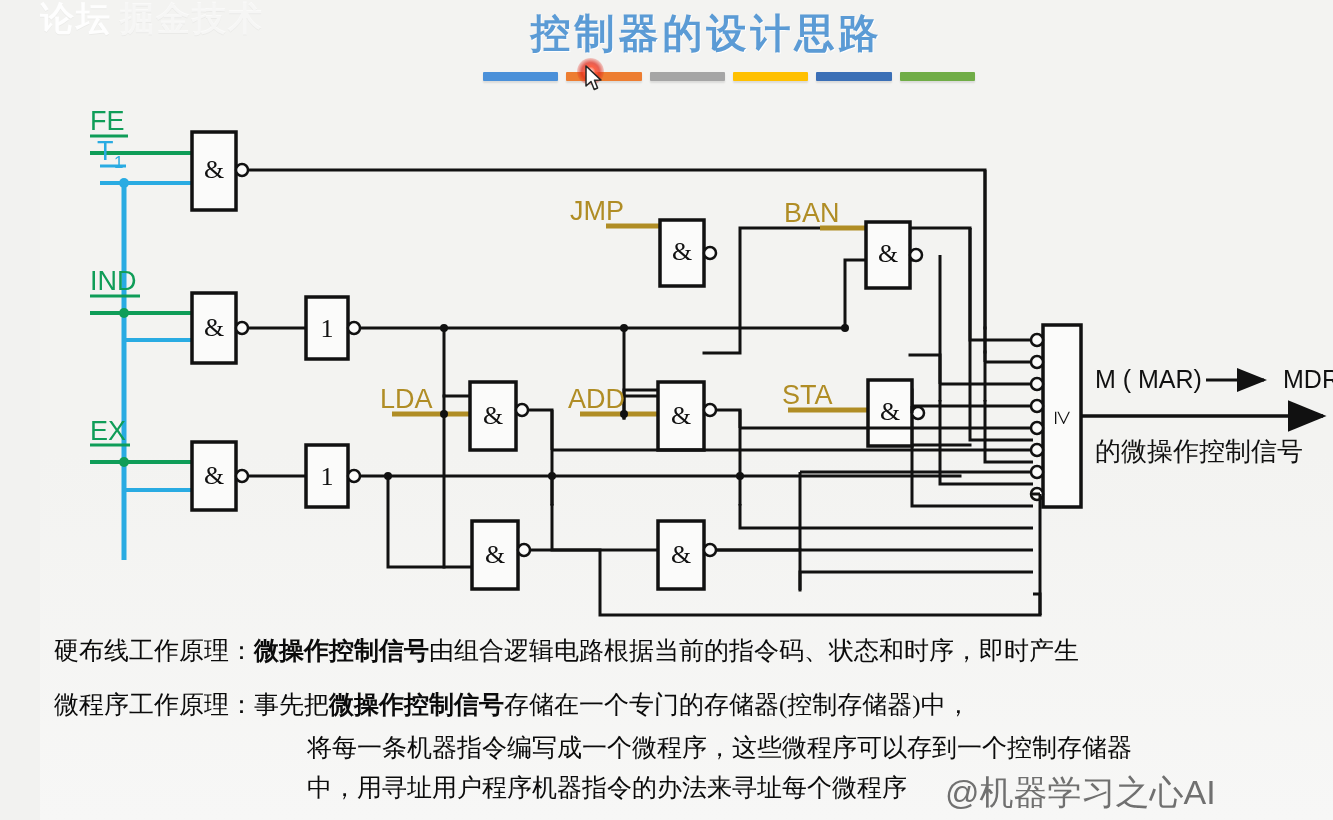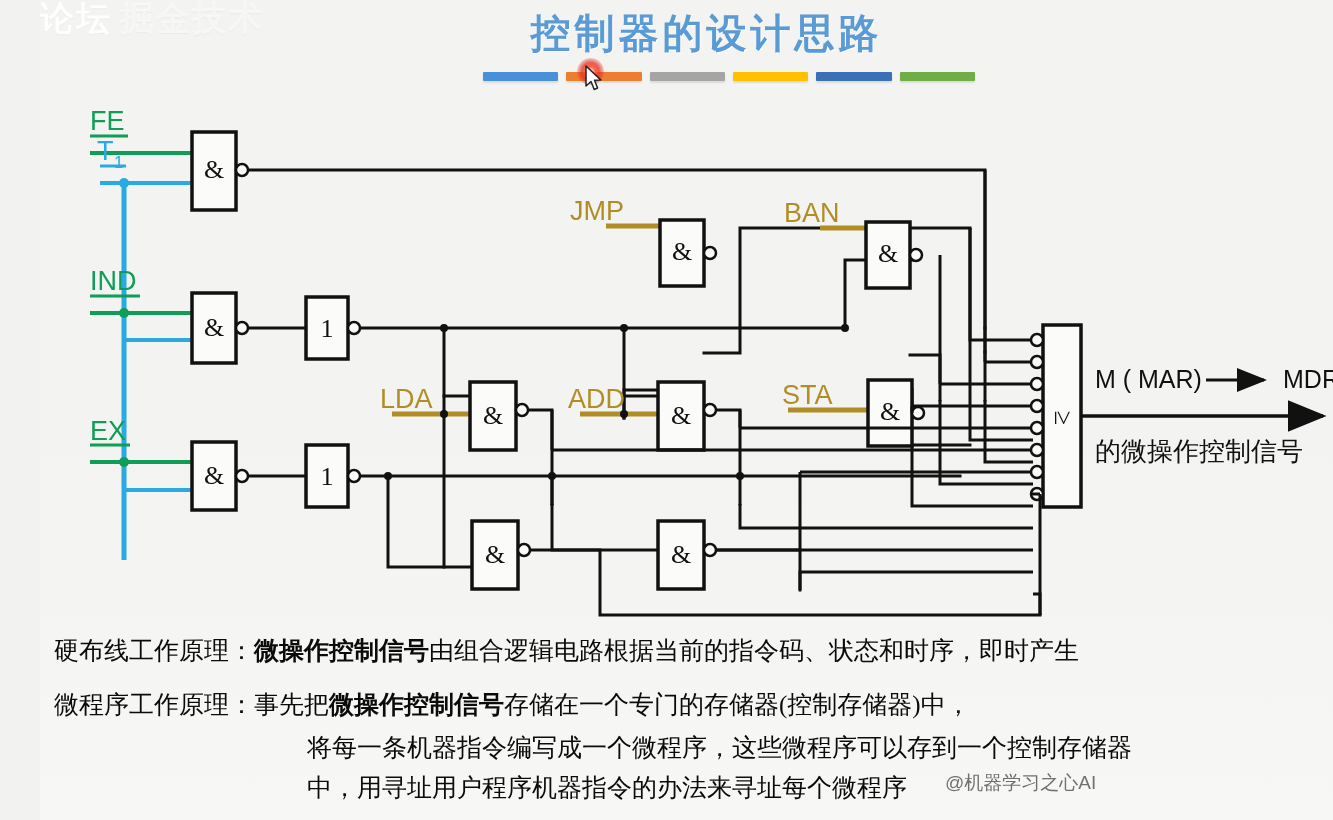--- a/index.html
+++ b/index.html
@@ -26,21 +26,21 @@
     font-size: 34px; font-weight: 700;
     color: rgba(255,255,255,0.92);
     text-shadow: 0 1px 0 rgba(0,0,0,0.035);
     letter-spacing: 2px;
     white-space: nowrap;
     font-family: "Liberation Sans", "DejaVu Sans", sans-serif;
   }
   .wm-topleft .w2 { color: rgba(255,255,255,0.55); margin-left: 8px; }
   .wm-bottomright {
     position: absolute; left: 905px; top: 770px;
-    font-size: 19px; font-weight: 400;
+    font-size: 34px; font-weight: 400;
     color: rgba(60,60,60,0.72);
     white-space: nowrap;
   }
   .wm-bottomright2 {
     position: absolute; left: 890px; top: 772px;
     font-size: 25px; font-weight: 400;
     color: rgba(120,120,120,0.45);
     white-space: nowrap;
   }
 

